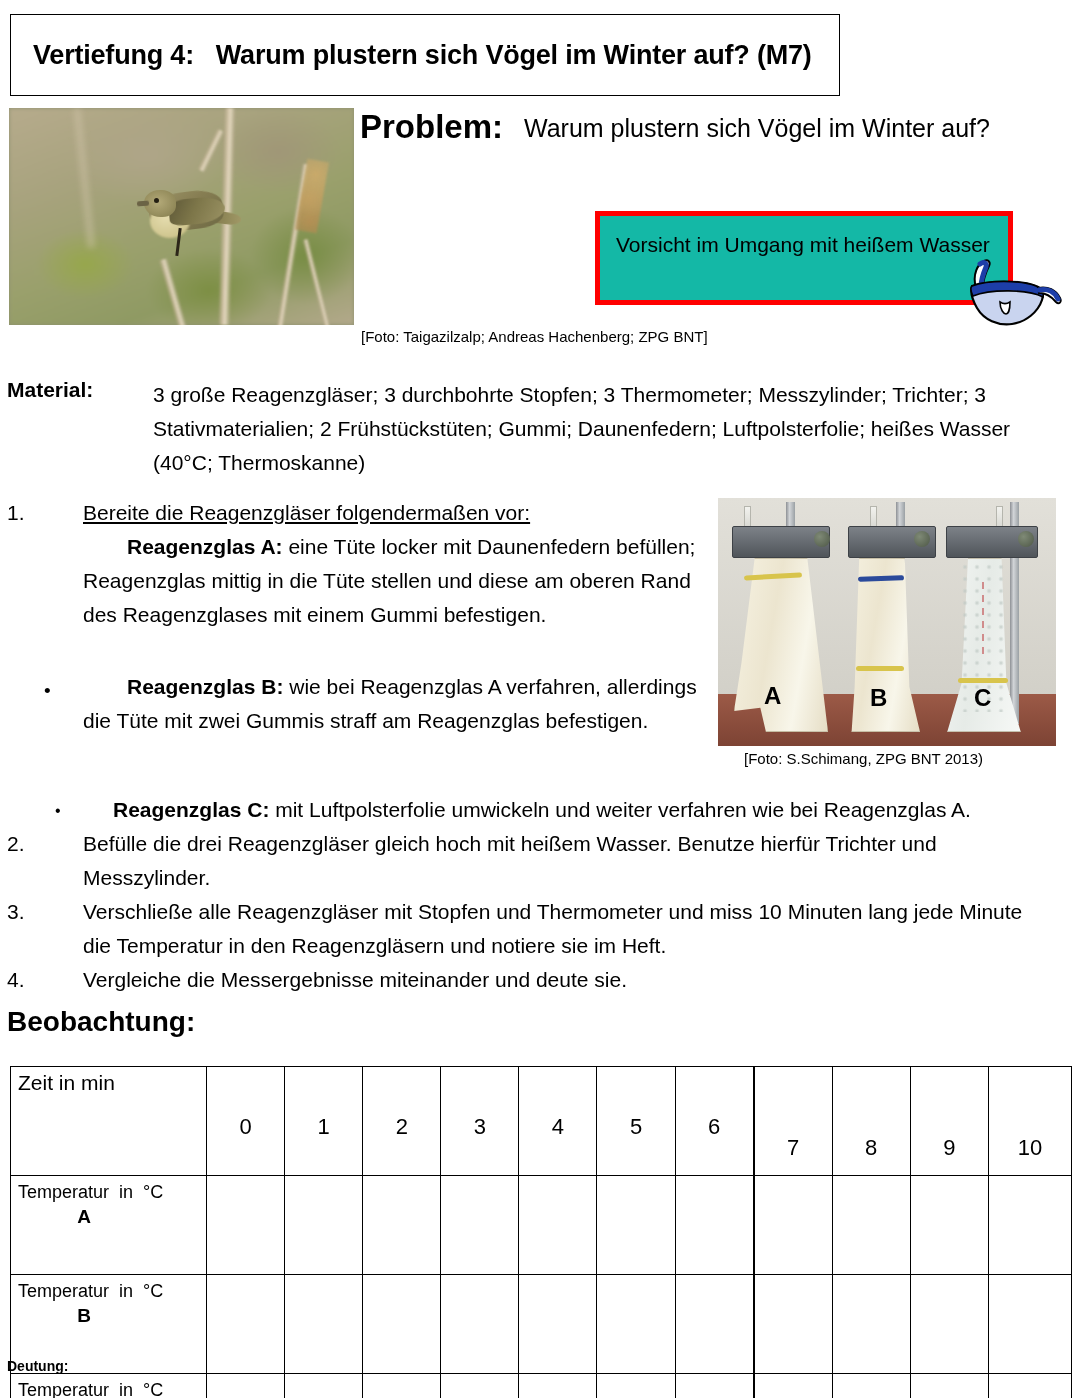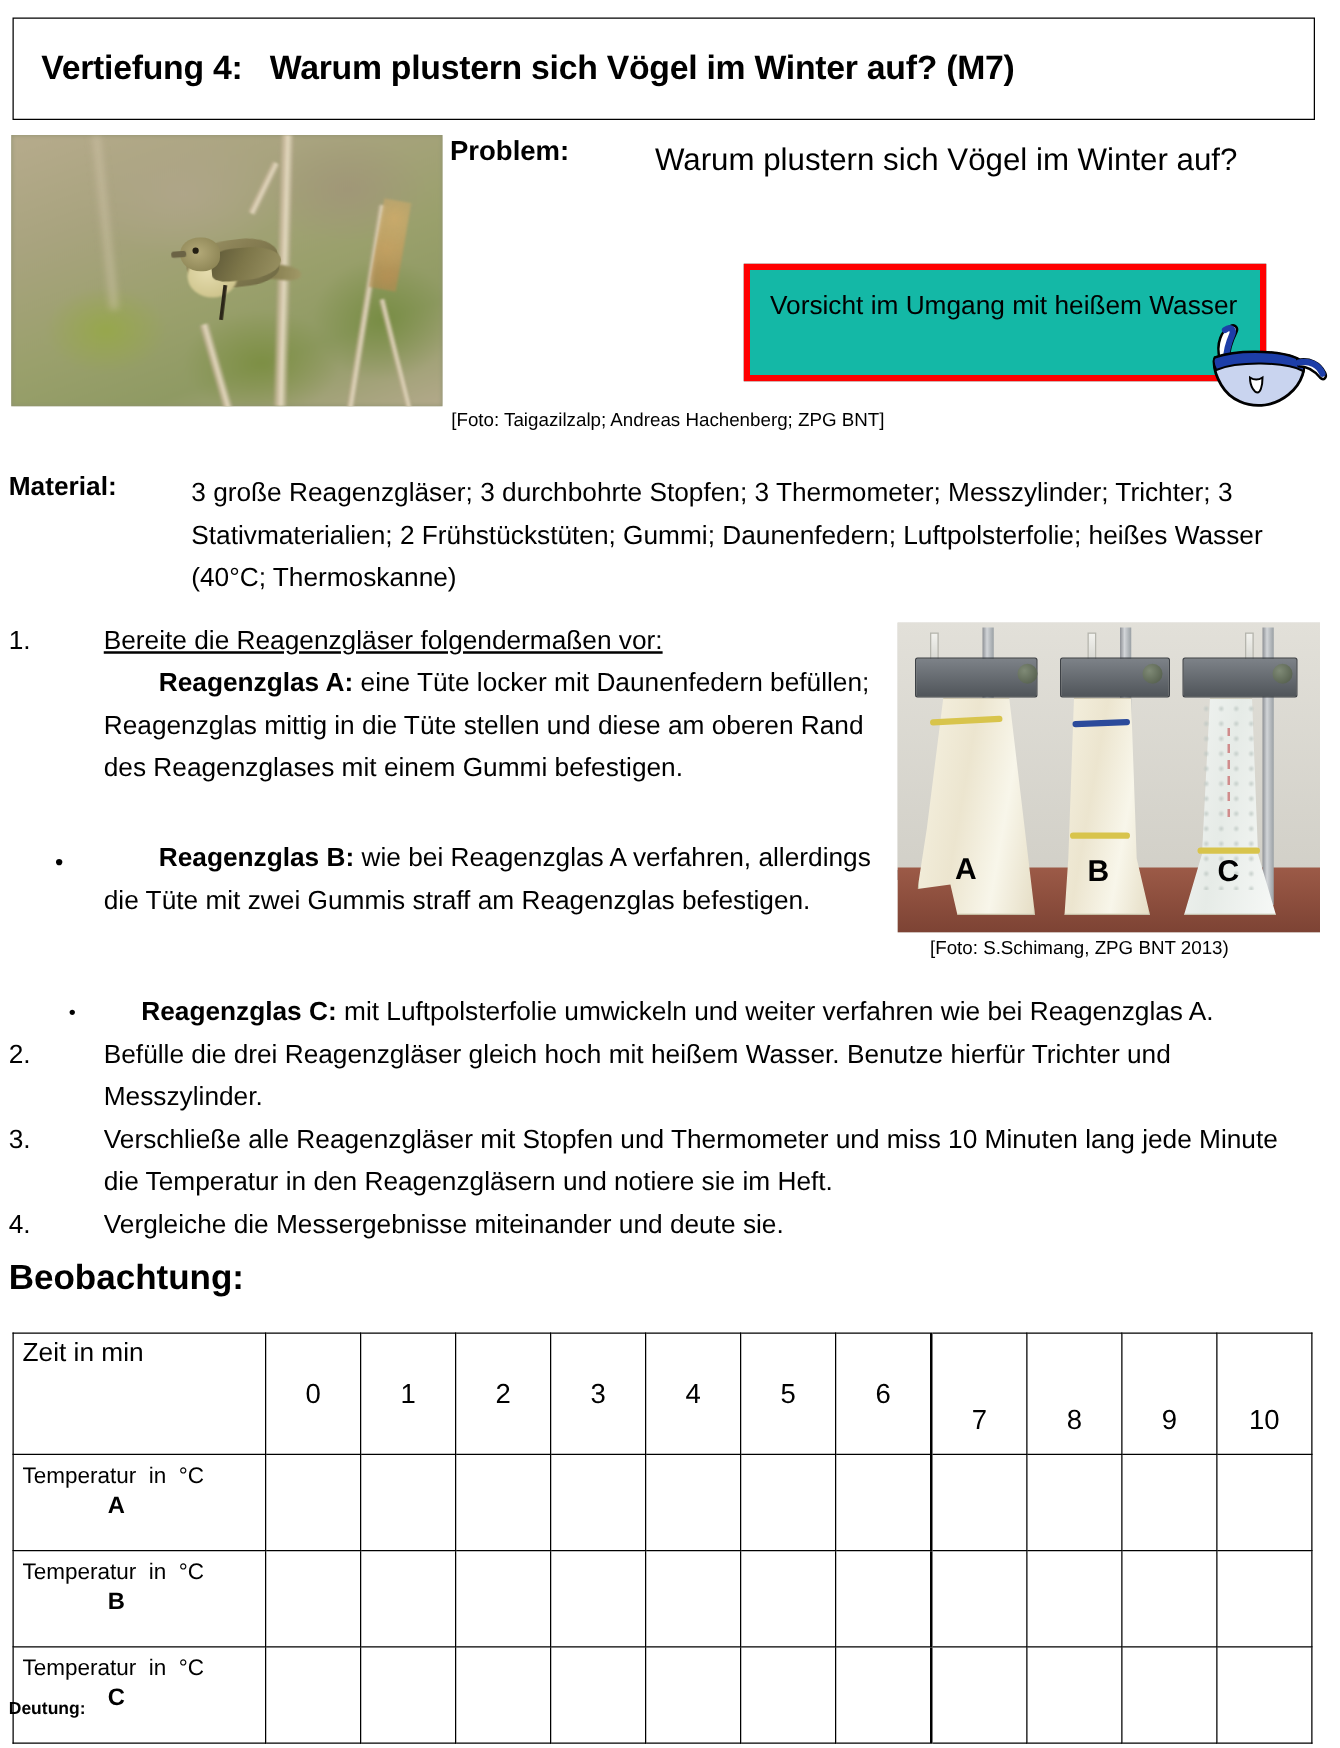--- a/index.html
+++ b/index.html
@@ -14,21 +14,21 @@
     font-family: "Liberation Sans", sans-serif;
     color: #000000;
     overflow: hidden;
   }
 
   
   .title-box {
     position: absolute;
     left: 10px;
     top: 14px;
-    width: 1042px;
+    width: 830px;
     height: 82px;
     border: 1px solid #000;
     box-sizing: border-box;
   }
   .title-text {
     position: absolute;
     left: 22px;
     top: 50%;
     transform: translateY(-50%);
     font-size: 27px;
@@ -117,21 +117,21 @@
     transform: rotate(7deg); filter: blur(0.7px);
   }
   .bird-photo .bird-leg {
     position: absolute; left: 168px; top: 120px; width: 3px; height: 28px;
     background: #2c2619; transform: rotate(7deg); filter: blur(0.5px);
   }
 
   
   .problem-label {
     position: absolute; left: 360px; top: 108px;
-    font-size: 22px; font-weight: bold;
+    font-size: 33px; font-weight: bold;
   }
   .problem-text {
     position: absolute; left: 524px; top: 108px;
     width: 520px;
     font-size: 25px;
     line-height: 40px;
   }
 
   
   .warning-box {
@@ -308,21 +308,21 @@
 
   
   .obs-table {
     position: absolute;
     left: 10px; top: 1066px;
     border-collapse: collapse;
     table-layout: fixed;
   }
   .obs-table td {
     border: 1px solid #000;
-    padding: 4px;
+    padding: 16px;
     text-align: center;
     vertical-align: middle;
   }
   .obs-table .hdr-row td { height: 78px; }
   .obs-table .data-row td { height: 66px; }
   .obs-table .lbl {
     width: 190px;
     text-align: left;
     padding-left: 7px;
     font-size: 21px;

